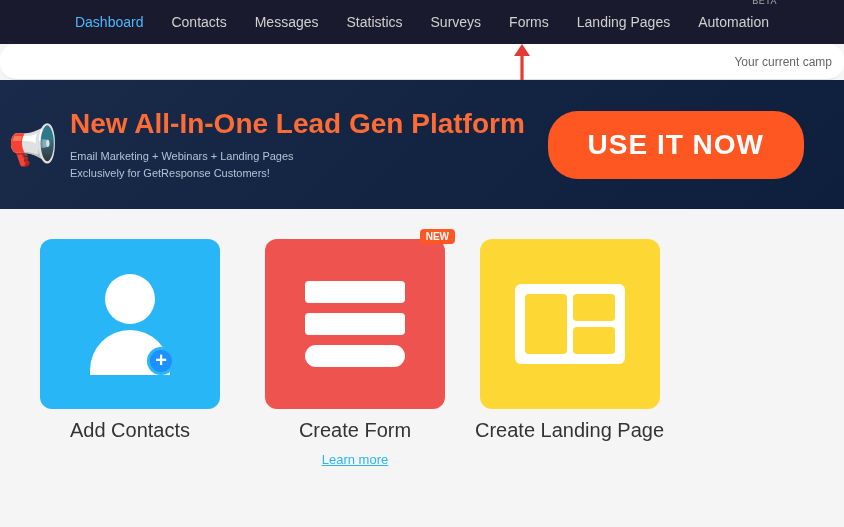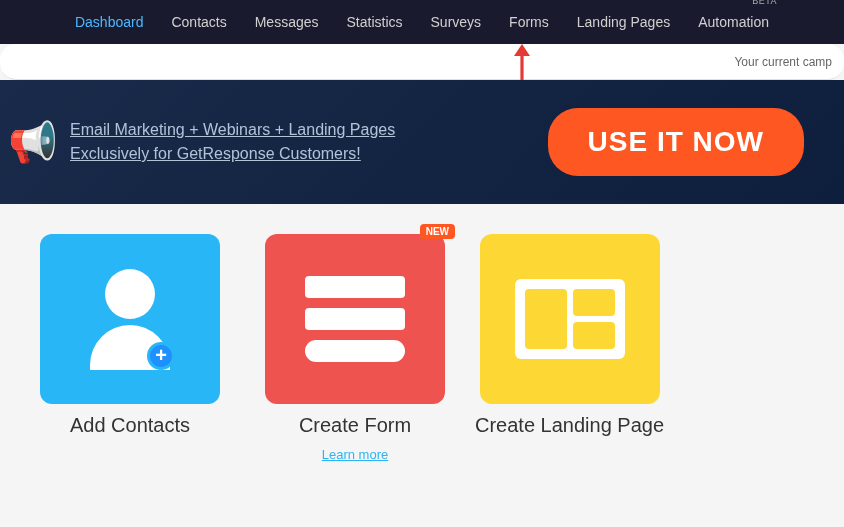--- a/index.html
+++ b/index.html
@@ -87,23 +87,22 @@
       flex: 1;
     }
     .banner-title {
       color: #ff6b35;
       font-size: 28px;
       font-weight: bold;
       margin-bottom: 8px;
     }
     .banner-subtitle {
       color: #b0c4d8;
-      font-size: 16px;
+      font-size: 11px;
       line-height: 1.5;
-      text-decoration: underline;
     }
     .banner-cta {
       background: #ff5722;
       color: #fff;
       border: none;
       border-radius: 30px;
       padding: 18px 40px;
       font-size: 28px;
       font-weight: bold;
       cursor: pointer;
@@ -267,20 +266,21 @@
   </div>
 </nav>
 
 <div class="top-bar">
   <span>Your current camp</span>
 </div>
 
 <div class="banner">
   <span class="banner-speaker">📢</span>
   <div class="banner-left" style="padding-left: 30px;">
+    <div class="banner-title">New All-In-One Lead Gen Platform</div>
     <div class="banner-subtitle">
       <span>Email Marketing + Webinars + Landing Pages</span><br>
       <span>Exclusively for GetResponse Customers!</span>
     </div>
   </div>
   <button class="banner-cta">USE IT NOW</button>
 </div>
 
 <div class="content">
   <div class="card-grid">

